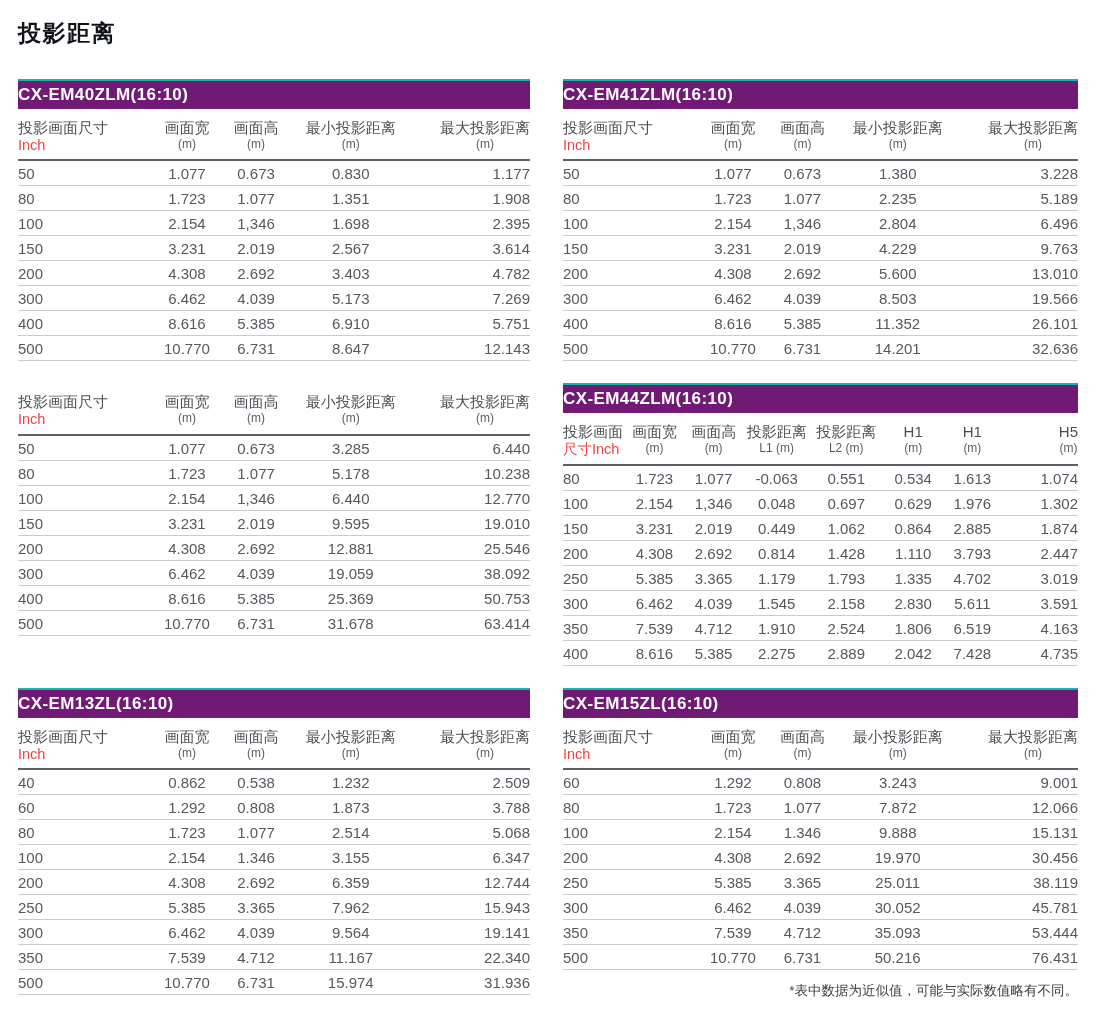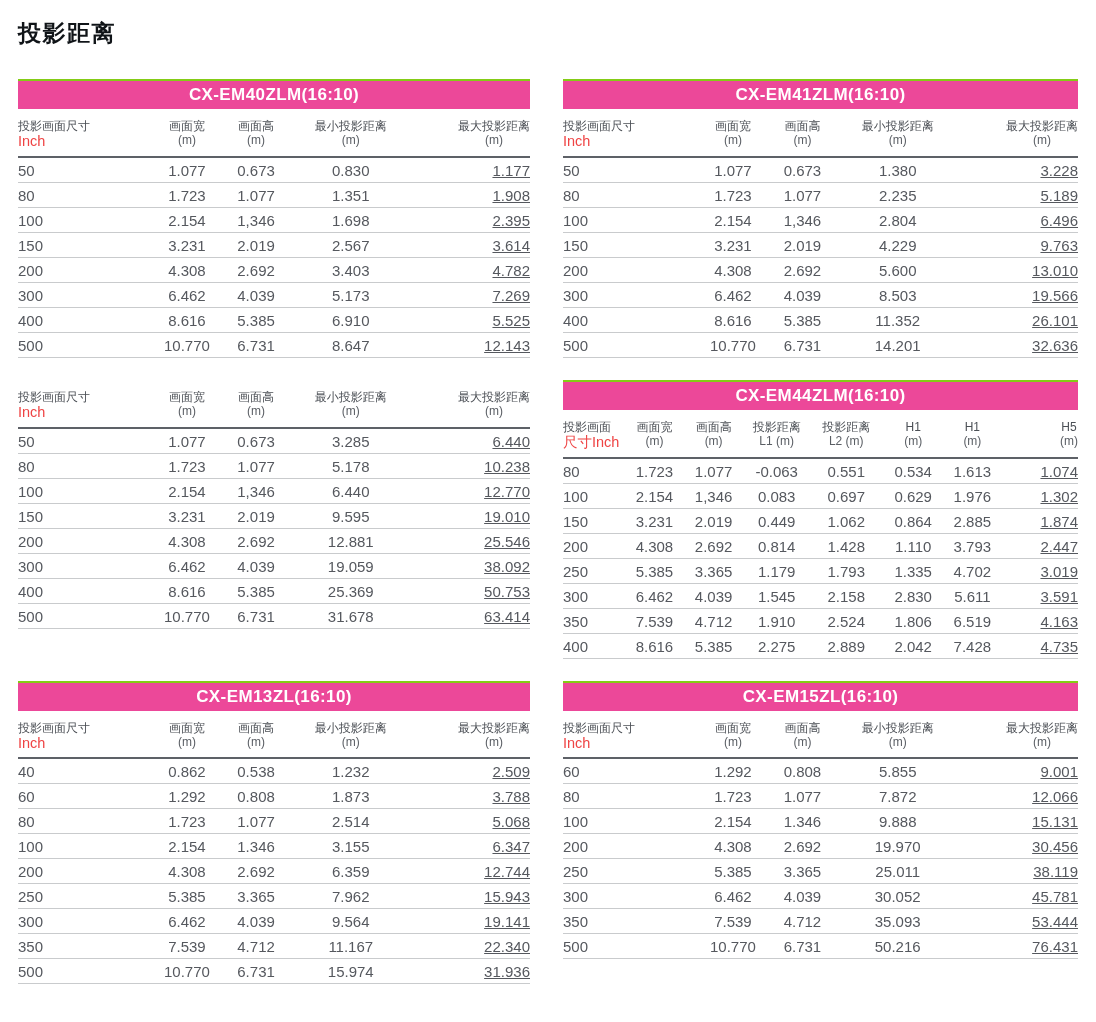--- a/index.html
+++ b/index.html
@@ -18,57 +18,56 @@
   }
   .tables-grid {
     display:grid;
     grid-template-columns:512px 515px;
     column-gap:33px;
     row-gap:22px;
     align-items:start;
   }
   .table-block { width:100%; }
   .bar {
-    background:#ec4899;
-    border-top:2px solid #84cc16;
+    background:#701a75;
+    border-top:2px solid #14b8a6;
     color:#ffffff;
-    text-align:center;
     font-size:17px;
     font-weight:600;
     letter-spacing:0.4px;
     height:28px;
     line-height:28px;
   }
   table {
     width:100%;
     border-collapse:collapse;
     margin-top:3px;
     table-layout:fixed;
   }
   thead th {
     font-weight:normal;
     vertical-align:top;
     padding:7px 0 5px 0;
     border-bottom:2px solid #5d6167;
   }
   .h-wrap { display:inline-block; text-align:center; }
   th.al-left .h-wrap { text-align:left; }
-  .h-label { font-size:12px; color:#4b4f55; line-height:1.2; white-space:nowrap; }
+  .h-label { font-size:15px; color:#4b4f55; line-height:1.2; white-space:nowrap; }
   .h-sub   { font-size:14.5px; color:#ef4444; line-height:1.2; white-space:nowrap; }
   .h-sub.unit { font-size:12px; color:#5a5e64; }
   tbody td {
     font-size:15px;
     color:#55585e;
     padding:4px 0 3px 0;
     border-bottom:1px solid #c9cbcd;
     white-space:nowrap;
   }
   .al-left   { text-align:left; }
   .al-center { text-align:center; }
-  .al-right  { text-align:right;text-decoration:underline; }
+  .al-right  { text-align:right; }
   .footnote {
     text-align:right;
     font-size:13.5px;
     color:#3c4046;
     margin-top:12px;
   }
 </style>
 </head>
 <body>
 
@@ -135,21 +134,21 @@
               <td class="al-center">6.462</td>
               <td class="al-center">4.039</td>
               <td class="al-center">5.173</td>
               <td class="al-right">7.269</td>
             </tr>
             <tr>
               <td class="al-left">400</td>
               <td class="al-center">8.616</td>
               <td class="al-center">5.385</td>
               <td class="al-center">6.910</td>
-              <td class="al-right">5.525</td>
+              <td class="al-right">5.751</td>
             </tr>
             <tr>
               <td class="al-left">500</td>
               <td class="al-center">10.770</td>
               <td class="al-center">6.731</td>
               <td class="al-center">8.647</td>
               <td class="al-right">12.143</td>
             </tr>
           </tbody>
         </table>
@@ -344,21 +343,21 @@
               <td class="al-center">-0.063</td>
               <td class="al-center">0.551</td>
               <td class="al-center">0.534</td>
               <td class="al-center">1.613</td>
               <td class="al-right">1.074</td>
             </tr>
             <tr>
               <td class="al-left">100</td>
               <td class="al-center">2.154</td>
               <td class="al-center">1,346</td>
-              <td class="al-center">0.083</td>
+              <td class="al-center">0.048</td>
               <td class="al-center">0.697</td>
               <td class="al-center">0.629</td>
               <td class="al-center">1.976</td>
               <td class="al-right">1.302</td>
             </tr>
             <tr>
               <td class="al-left">150</td>
               <td class="al-center">3.231</td>
               <td class="al-center">2.019</td>
               <td class="al-center">0.449</td>
@@ -523,21 +522,21 @@
               <th class="al-center"><div class="h-wrap"><div class="h-label">画面高</div><div class="h-sub unit">(m)</div></div></th>
               <th class="al-center"><div class="h-wrap"><div class="h-label">最小投影距离</div><div class="h-sub unit">(m)</div></div></th>
               <th class="al-right"><div class="h-wrap"><div class="h-label">最大投影距离</div><div class="h-sub unit">(m)</div></div></th>
             </tr>
           </thead>
           <tbody>
             <tr>
               <td class="al-left">60</td>
               <td class="al-center">1.292</td>
               <td class="al-center">0.808</td>
-              <td class="al-center">5.855</td>
+              <td class="al-center">3.243</td>
               <td class="al-right">9.001</td>
             </tr>
             <tr>
               <td class="al-left">80</td>
               <td class="al-center">1.723</td>
               <td class="al-center">1.077</td>
               <td class="al-center">7.872</td>
               <td class="al-right">12.066</td>
             </tr>
             <tr>
@@ -577,16 +576,17 @@
             </tr>
             <tr>
               <td class="al-left">500</td>
               <td class="al-center">10.770</td>
               <td class="al-center">6.731</td>
               <td class="al-center">50.216</td>
               <td class="al-right">76.431</td>
             </tr>
           </tbody>
         </table>
+        <div class="footnote">*表中数据为近似值，可能与实际数值略有不同。</div>
       </div>
     </div>
 
 </div>
 
 </body></html>

